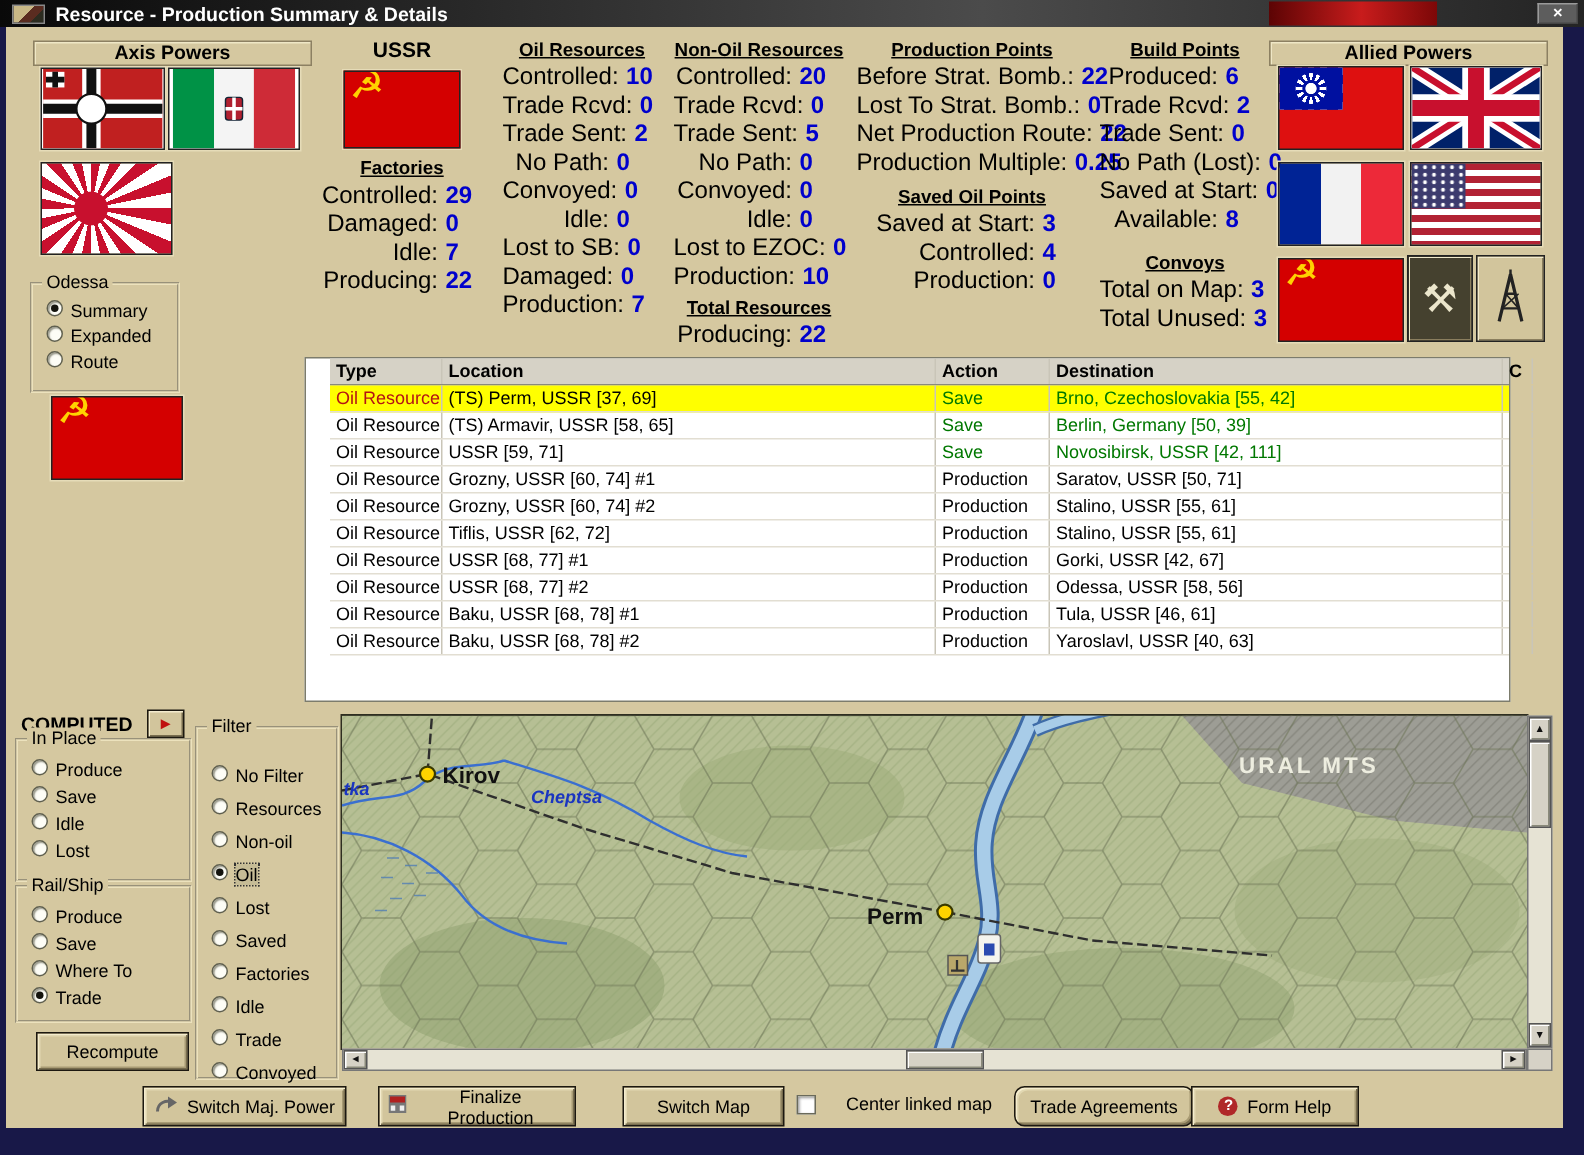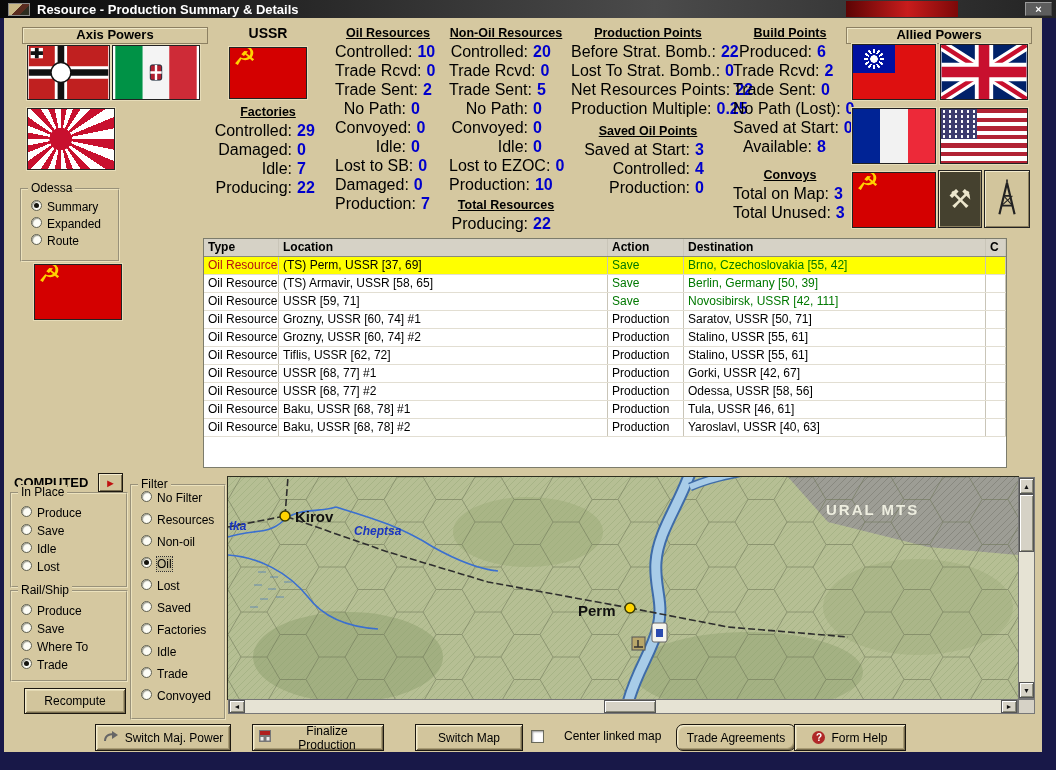--- a/index.html
+++ b/index.html
@@ -58,41 +58,41 @@
   .srow{display:flex;font-size:16px;line-height:19px;}
   .sl{flex:1;text-align:right;white-space:nowrap;}
   .sv{width:30px;text-align:left;margin-left:5px;color:var(--value-blue);font-weight:bold;}
 
   
   .tool-btn{position:absolute;border:1px solid #222;box-shadow:inset 1px 1px 0 #f2eacc, inset -1px -1px 0 #8a7e5e;
     background:var(--btn-face);display:flex;align-items:center;justify-content:center;padding:0;}
   .tool-btn.dark{background:#45412f;color:#ece6cc;font-size:26px;}
 
   
-  .restable{position:absolute;left:199px;top:220px;width:804px;height:230px;background:#fff;border:1px solid #7c7c6c;}
+  .restable{position:absolute;left:199px;top:220px;width:804px;height:230px;background:#fff;border:1px solid #7c7c6c;padding-left:16px;}
   .trow{display:grid;grid-template-columns:75px 329px 76px 302px 20px;height:18px;line-height:17px;font-size:12px;}
   .thead{background:var(--header-gray);font-weight:bold;border-bottom:1px solid #8a8a7a;}
   .tcell{padding:0 4px;border-right:1px solid #c9c5b8;overflow:hidden;white-space:nowrap;}
   .tbody .trow{border-bottom:1px solid #e2ded2;}
   .trow.hl{background:var(--row-highlight);}
   .green{color:var(--save-green);}
   .red{color:var(--type-red);}
 
   
   .gbox{position:absolute;border:2px groove #ece2bd;}
   .gtitle{position:absolute;top:-9px;left:6px;background:var(--bg);padding:0 3px;font-size:12px;}
   .layouts-box{left:16px;top:170px;width:100px;height:74px;}
   .inplace-box{left:6px;top:474px;width:118px;height:96px;}
   .railship-box{left:6px;top:572px;width:118px;height:92px;}
   .filter-box{left:126px;top:466px;width:96px;height:236px;}
   .rlist{display:block;}
   .radio-row{display:flex;align-items:flex-start;gap:5px;padding-left:9px;cursor:default;}
   .rl-layouts{padding-top:10px;} .rl-layouts .radio-row{height:17px;}
   .rl-small{padding-top:12px;} .rl-small .radio-row{height:18px;}
-  .rl-filter{padding-top:5px;} .rl-filter .radio-row{height:22px;}
+  .rl-filter{padding-top:24px;} .rl-filter .radio-row{height:22px;}
   .radio{width:11px;height:11px;min-width:11px;border-radius:50%;background:#fdfdf6;border:1px solid #60604f;
     box-shadow:inset 1px 1px 1px rgba(60,60,40,.5);position:relative;}
   .radio.on::after{content:"";position:absolute;left:2px;top:2px;width:5px;height:5px;border-radius:50%;background:#14140e;}
   .rlabel{font-size:12px;}
   .rlabel.focused{background:#c6bc96;outline:1px dotted #333;}
 
   .computed-label{position:absolute;left:10px;top:457px;font-size:13px;font-weight:bold;}
   .computed-btn{position:absolute;left:94px;top:455px;width:25px;height:19px;background:var(--btn-face);
     border:1px solid #1c1810;box-shadow:inset 1px 1px 0 #f4ecce, inset -1px -1px 0 #776c4e;
     color:#c01010;font-size:11px;line-height:16px;text-align:center;padding:0;}
@@ -333,21 +333,21 @@
             <span class="sl">Before Strat. Bomb.:</span>
             <span class="sv">22</span>
           </div>
 
           <div class="srow">
             <span class="sl">Lost To Strat. Bomb.:</span>
             <span class="sv">0</span>
           </div>
 
           <div class="srow">
-            <span class="sl">Net Resources Points:</span>
+            <span class="sl">Net Production Route:</span>
             <span class="sv">22</span>
           </div>
 
           <div class="srow">
             <span class="sl">Production Multiple:</span>
             <span class="sv">0.25</span>
           </div>
         </div>
       <div class="shead mt6">Saved Oil Points</div>
       <div>

